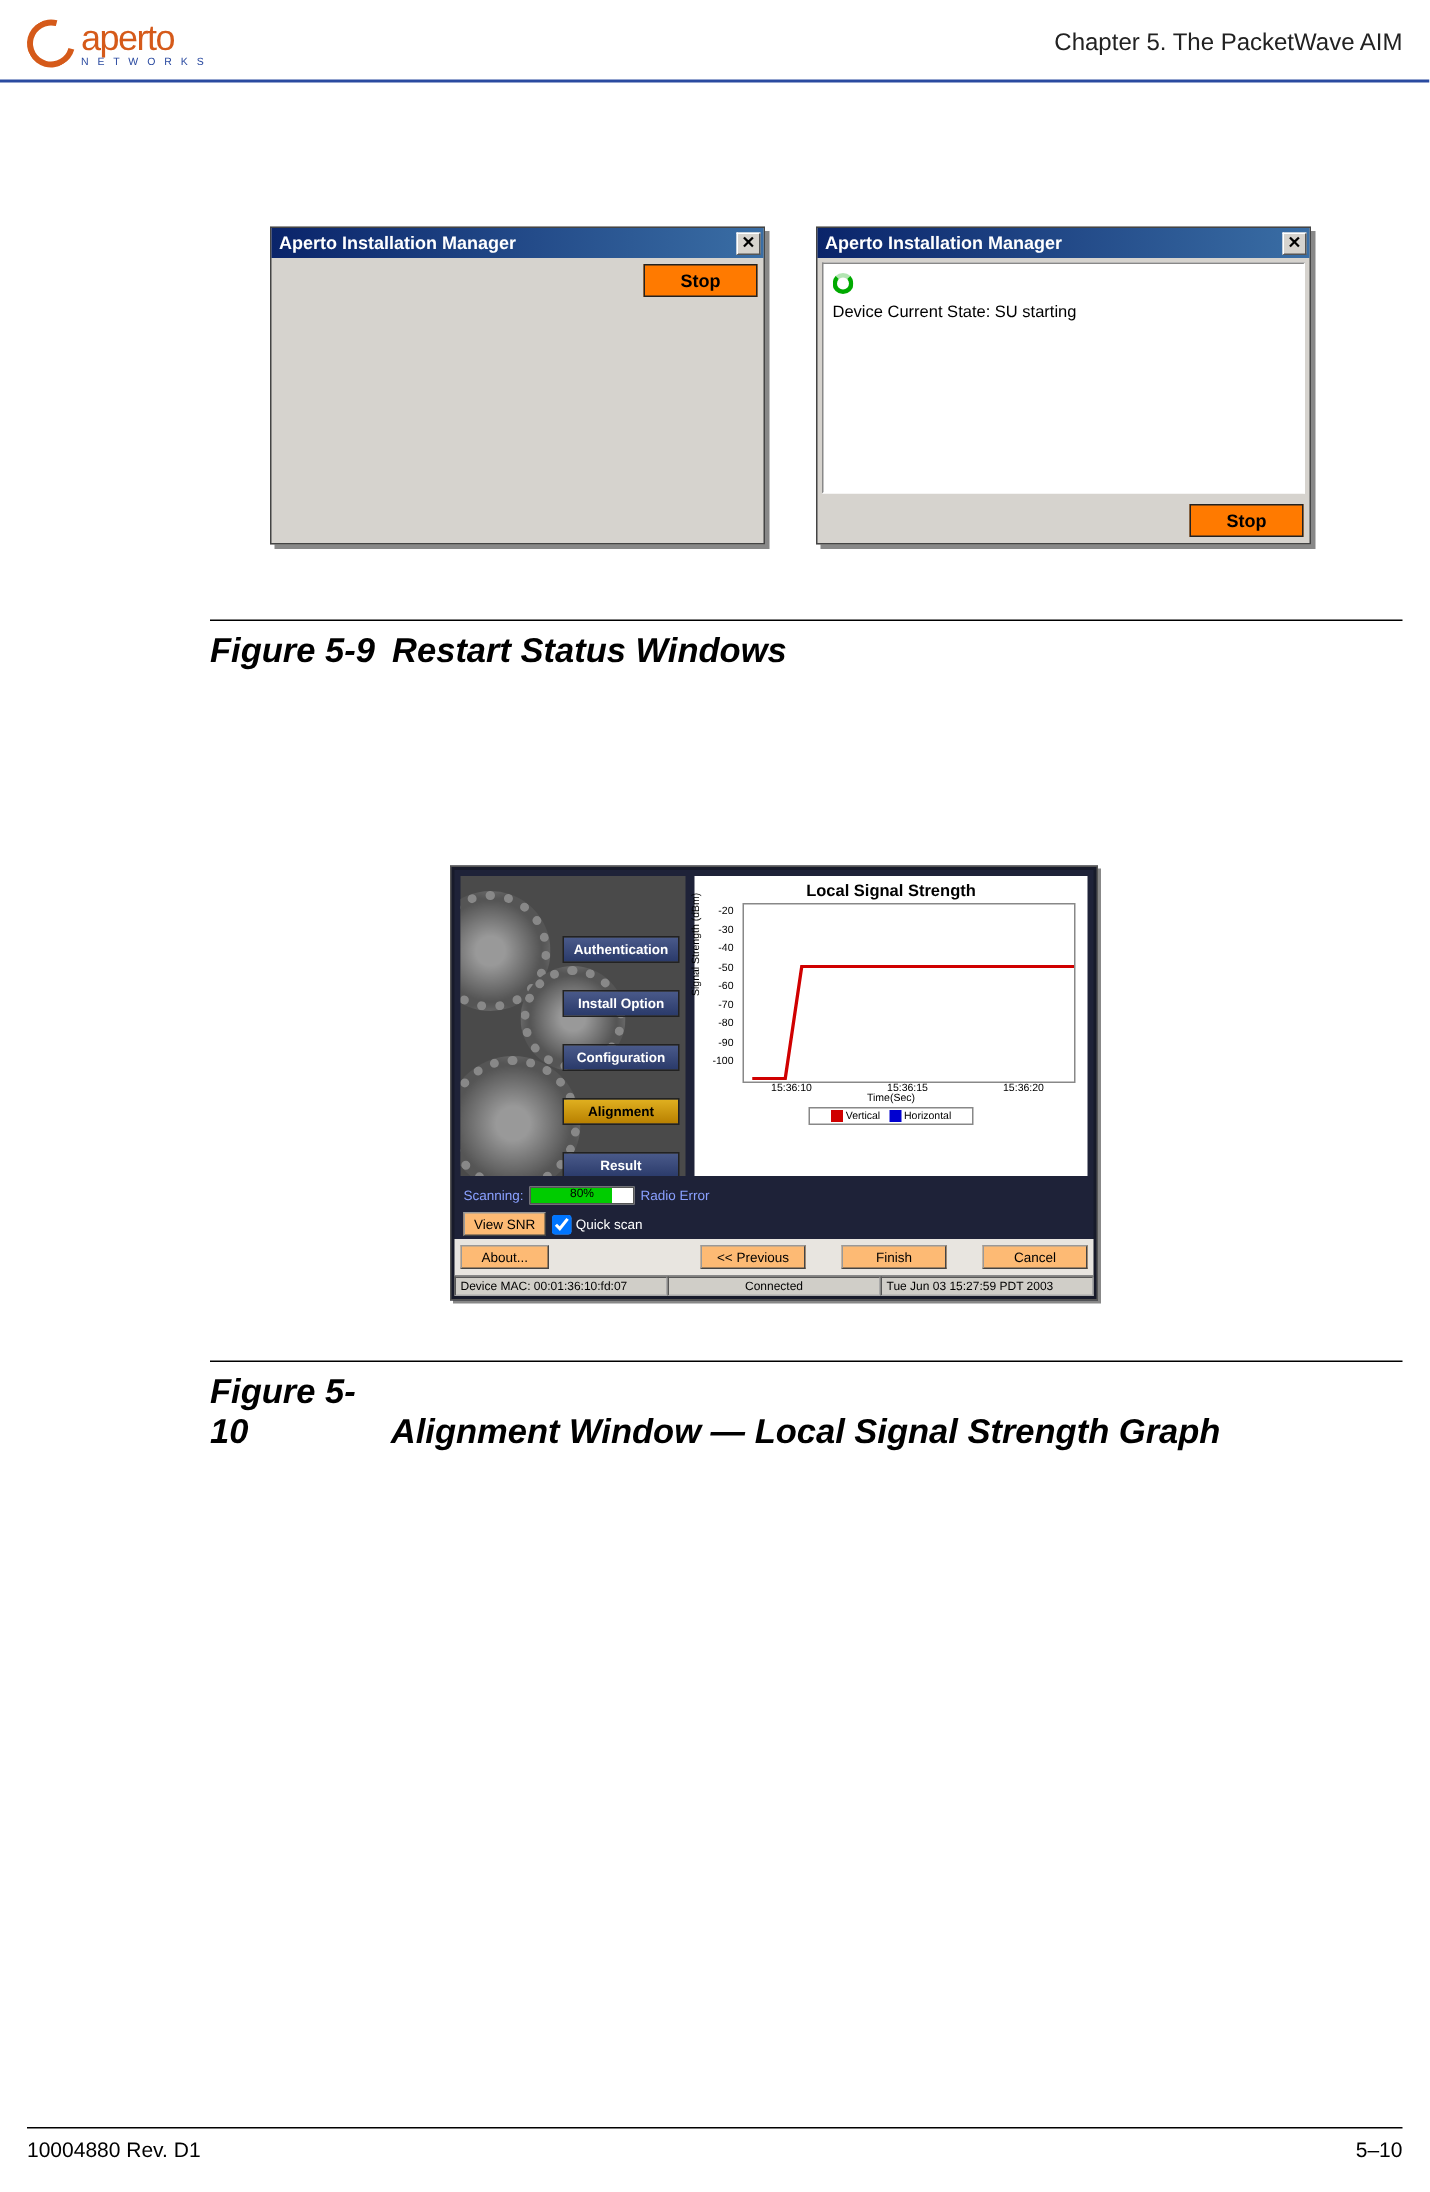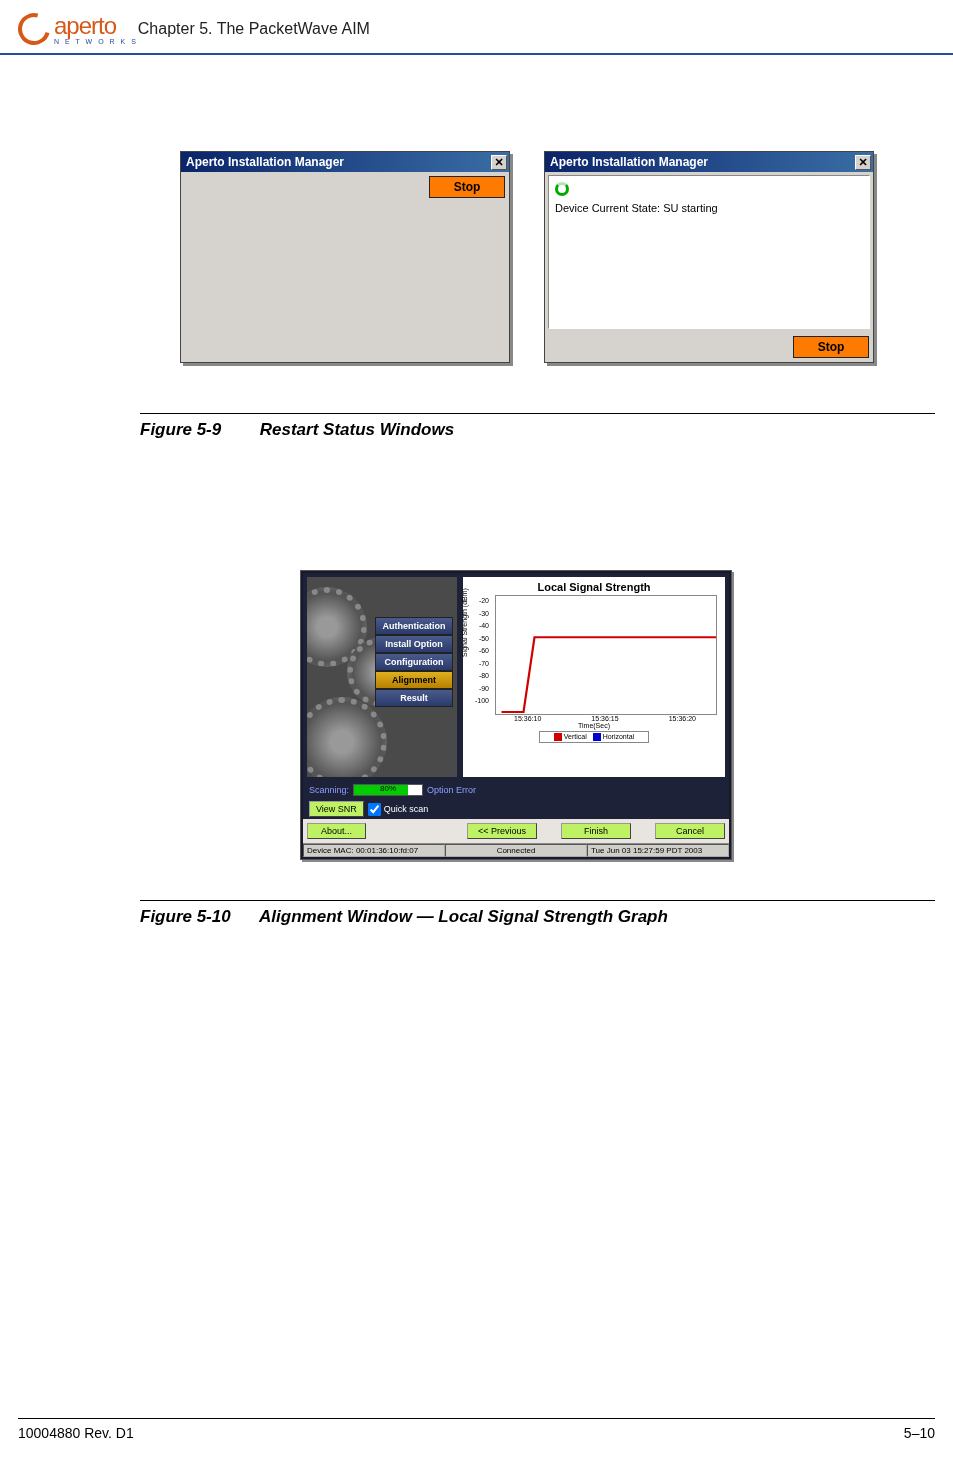--- a/index.html
+++ b/index.html
@@ -6,20 +6,21 @@
   body {
     font-family: Georgia, 'Times New Roman', serif;
     width: 953px;
     height: 1461px;
     background: #fff;
     position: relative;
     color: #000;
   }
   .page-header {
     display: flex;
+    justify-content: space-between;
     align-items: center;
     padding: 12px 18px 8px 18px;
     border-bottom: 2px solid #2a4aa0;
   }
   .logo {
     display: flex;
     align-items: center;
     gap: 4px;
   }
   .logo-swoosh {
@@ -125,21 +126,21 @@
   }
   .fig-rule {
     border: none;
     border-top: 1.5px solid #000;
     margin: 0;
   }
   .fig-caption {
     font-family: 'Segoe UI', Arial, sans-serif;
     font-style: italic;
     font-weight: bold;
-    font-size: 17px;
+    font-size: 23px;
     margin-top: 6px;
     margin-bottom: 130px;
   }
   .fig-caption .fig-num { display: inline-block; width: 115px; }
   
   .align-window {
     width: 432px;
     margin-left: 160px;
     margin-bottom: 40px;
     border: 1px solid #555;
@@ -167,21 +168,21 @@
     position: absolute;
     border-radius: 50%;
     background: radial-gradient(circle, #999 20%, #555 70%);
     border: 6px dotted #888;
   }
   .nav-btns {
     position: absolute;
     right: 4px; top: 40px;
     display: flex;
     flex-direction: column;
-    gap: 0;
+    gap: 18px;
   }
   .nav-btn {
     width: 78px; height: 18px;
     font-size: 9px;
     font-weight: bold;
     color: #fff;
     border: 1px solid #222;
     display: flex;
     align-items: center;
     justify-content: center;
@@ -240,21 +241,21 @@
     background: #1e2238; padding: 3px 6px;
     font-size: 9px;
   }
   .progress {
     width: 70px; height: 12px; background:#fff; border:1px solid #555;
     position: relative;
   }
   .progress-fill { height:100%; background:#0c0; }
   .progress-txt { position:absolute; left:0; right:0; top:-1px; text-align:center; color:#000; font-size:8px; }
   .win-btn {
-    background: #bef264;
+    background: #fdba74;
     border: 1px solid #999;
     border-right-color:#444; border-bottom-color:#444;
     color:#000; font-size:9px;
     padding: 1px 6px;
     height: 16px;
   }
   .ctrl-row {
     display:flex; gap:4px; align-items:center;
     background:#1e2238; padding:2px 6px;
   }
@@ -375,21 +376,21 @@
           <span class="sw" style="background:#0000d0"></span><span>Horizontal</span>
         </div>
       </div>
     </div>
     <div class="scan-row">
       <span style="color:#8aa0ff">Scanning:</span>
       <div class="progress">
         <div class="progress-fill" style="width:80%"></div>
         <div class="progress-txt">80%</div>
       </div>
-      <span style="color:#8aa0ff">Option Error</span>
+      <span style="color:#8aa0ff">Radio Error</span>
     </div>
     <div class="ctrl-row">
       <button class="win-btn">View SNR</button>
       <label style="color:#fff;display:flex;align-items:center;gap:3px;">
         <input type="checkbox" checked="" style="">
         <span>Quick scan</span>
       </label>
     </div>
     <div class="btn-row">
       <button class="win-btn" style="width:59px">About...</button>

